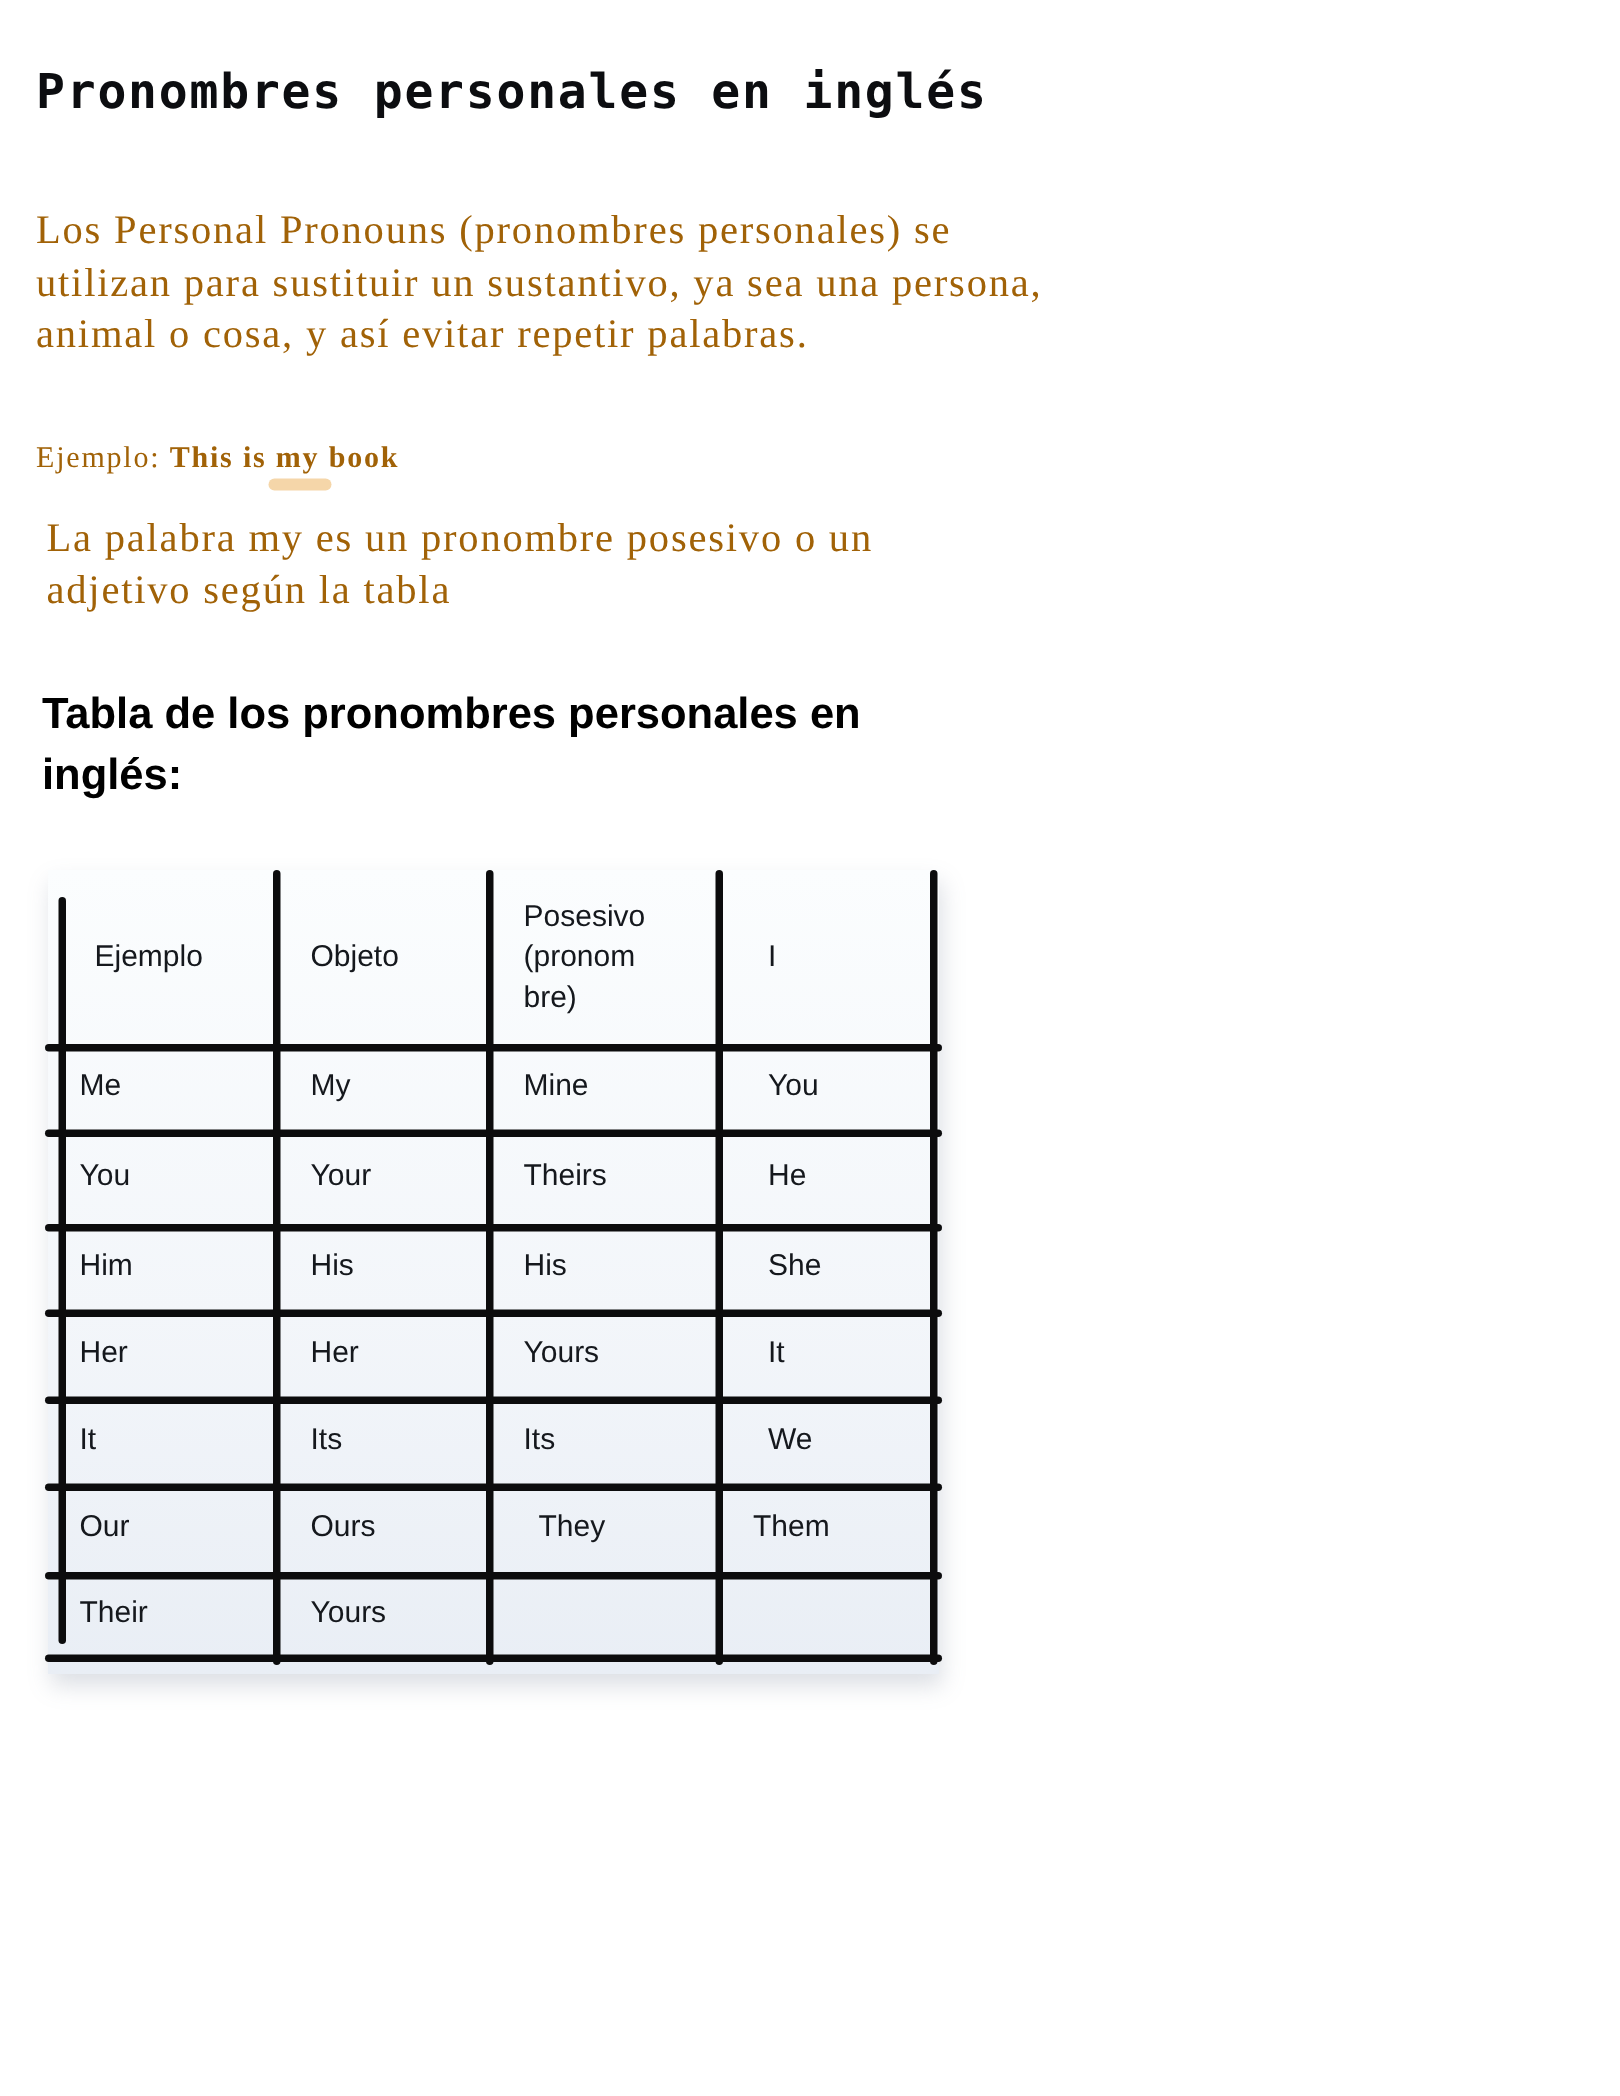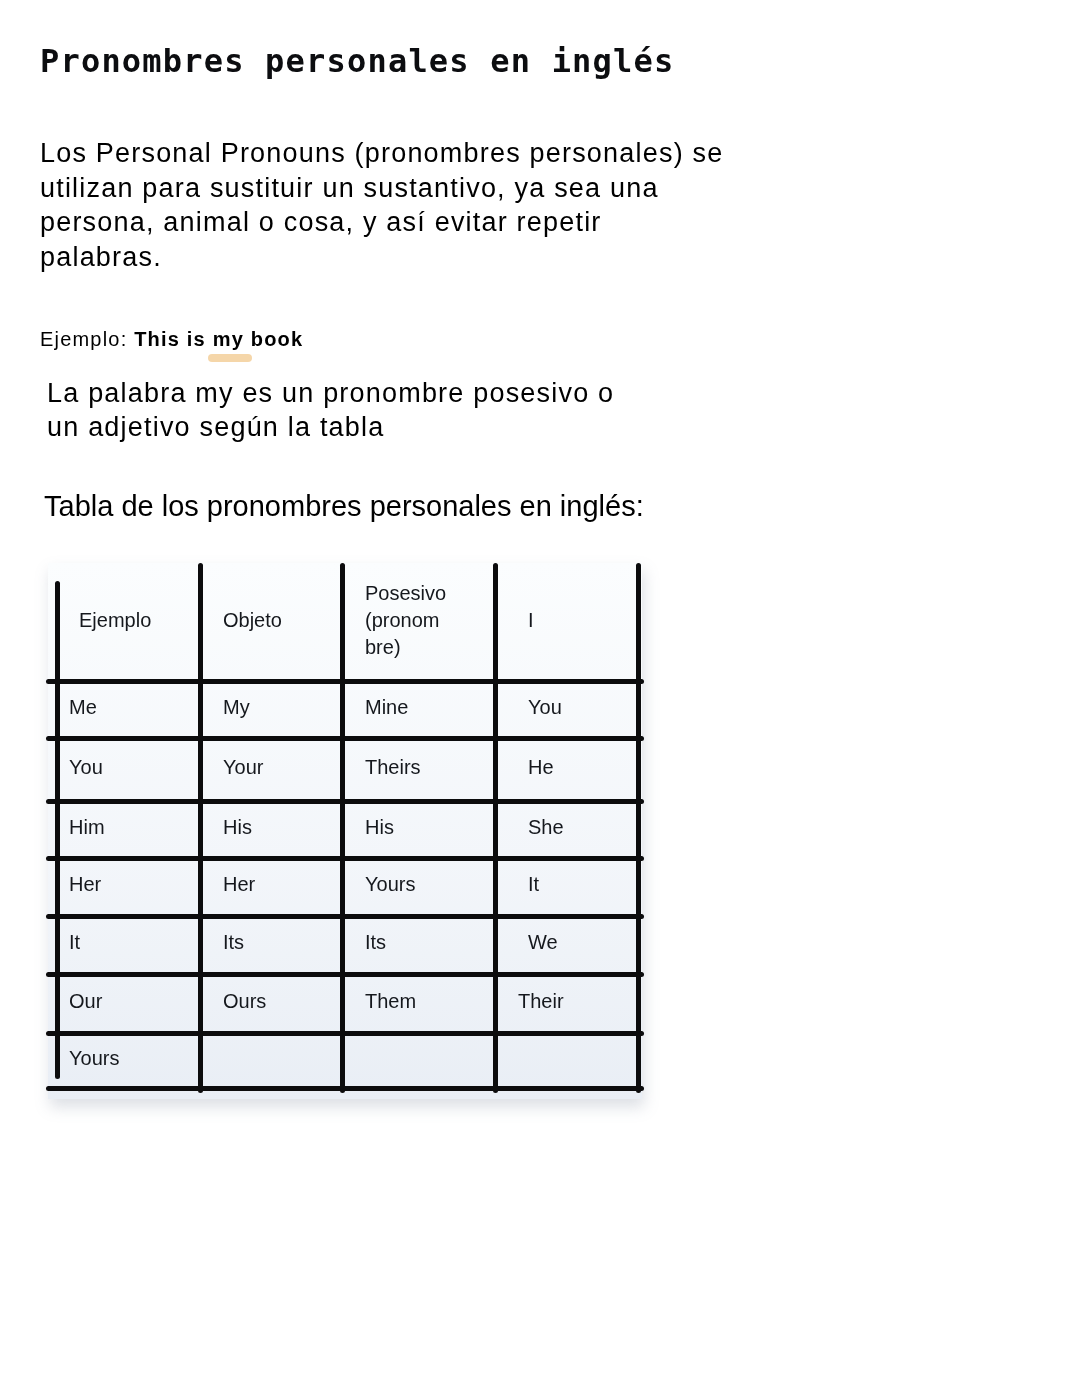--- a/index.html
+++ b/index.html
@@ -1,38 +1,38 @@
 <!DOCTYPE html>
 <html style="--hl-color: #f3cf9a;"><head>
 <meta charset="utf-8">
 <style>
   html,body{margin:0;padding:0;background:#ffffff;}
   .page{
     position:relative;
     width:1080px;height:1397px;
     background:#ffffff;
     box-sizing:border-box;
-    padding:34px 40px;
+    padding:34px 24px;
     font-family:"DejaVu Sans Mono", monospace;
     color:#101114;
   }
   .title{
     margin:8px 0 0 0;
     font-family:"DejaVu Sans Mono", monospace;
     font-weight:700;
     font-size:32px;
     letter-spacing:1.2px;
     color:#0c0d10;
   }
   .mono{
-    font-family:Liberation Sans, sans-serif;
+    font-family:Liberation Serif, serif;
     font-size:27px;
     letter-spacing:1.2px;
     line-height:34.5px;
-    color:#000000;
+    color:#a16207;
   }
   .intro{
     margin:56px 0 0 0;
     max-width:690px;
   }
   .example{
     margin:48px 0 0 0;
     font-size:20px;
   }
   .example .ex-bold{font-weight:700;}
@@ -50,23 +50,23 @@
     opacity:.85;
   }
   .note{
     margin:19px 0 0 0;
     padding-left:7px;
     max-width:600px;
   }
   .table-heading{
     margin:46px 0 0 4px;
     font-family:"Liberation Sans", sans-serif;
-    font-weight:400;
+    font-weight:700;
     font-size:29px;
-    line-height:30px;
+    line-height:41px;
     max-width:620px;
     color:#000;
   }
   
   .table-wrap{
     position:relative;
     margin:42px 0 0 8px;
     width:594px;height:536px;
     background:linear-gradient(180deg,#fbfdfe 0%,#f3f6fa 55%,#e9eef5 100%);
     box-shadow:2px 8px 14px rgba(120,130,150,.25);
@@ -166,19 +166,20 @@
 
       <div class="cell c1">It</div>
       <div class="cell">It</div>
       <div class="cell">Its</div>
       <div class="cell">Its</div>
 
       <div class="cell c1">We</div>
       <div class="cell">Our</div>
       <div class="cell">Ours</div>
 
+      <div class="cell c1">They</div>
       <div class="cell">Them</div>
       <div class="cell">Their</div>
       <div class="cell">Yours</div>
     </div>
   </div>
 
 </div>
 
 </body></html>

